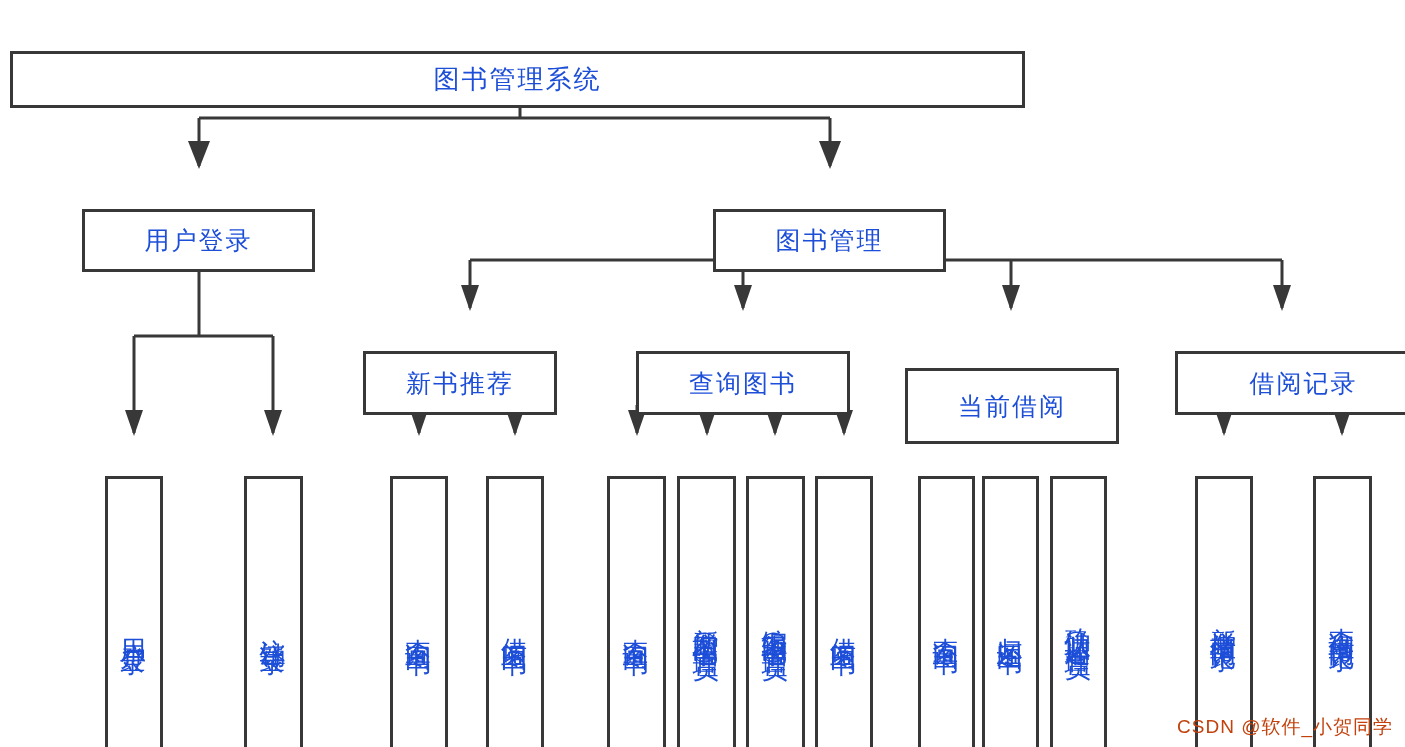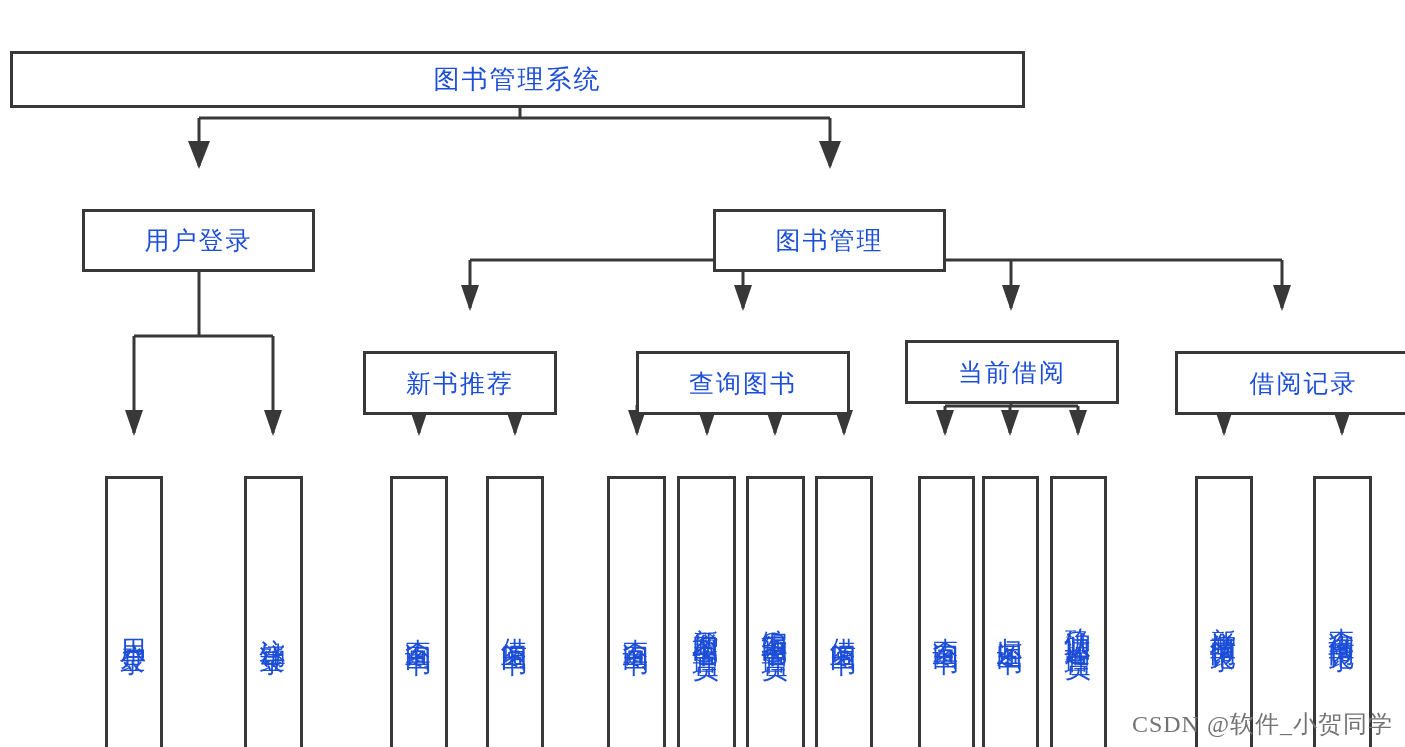--- a/index.html
+++ b/index.html
@@ -28,26 +28,25 @@
   .v{
     writing-mode:vertical-rl;
     text-orientation:mixed;
     font-size:26px;
     letter-spacing:4px;
   }
   .watermark{
     position:absolute;
     right:12px;
     bottom:7px;
-    font-size:24px;
+    font-size:19px;
     letter-spacing:1px;
-    color:#737373;
+    color:#c2410c;
     z-index:5;
     white-space:nowrap;
-    font-family:Liberation Serif, serif;
   }
 </style>
 </head>
 <body>
 
 <div id="canvas">
 
   <svg id="wires" width="1405" height="747" viewBox="0 0 1405 747">
     <path d="M520 68 V118 M199 118 H830 M199 118 V166 M830 118 V166
              M199 232 V336 M134 336 H273 M134 336 V433 M273 336 V433
@@ -79,21 +78,21 @@
     </g>
   </svg>
 
   <div class="box h root" style="left:10px;top:11px;width:1015px;height:57px">图书管理系统</div>
 
   <div class="box h" style="left:82px;top:169px;width:233px;height:63px">用户登录</div>
   <div class="box h" style="left:713px;top:169px;width:233px;height:63px">图书管理</div>
 
   <div class="box h" style="left:363px;top:311px;width:194px;height:64px">新书推荐</div>
   <div class="box h" style="left:636px;top:311px;width:214px;height:64px">查询图书</div>
-  <div class="box h" style="left:905px;top:300px;width:214px;height:64px">当前借阅</div>
+  <div class="box h" style="left:905px;top:328px;width:214px;height:76px">当前借阅</div>
   <div class="box h" style="left:1175px;top:311px;width:257px;height:64px">借阅记录</div>
 
   <div class="box v" style="left:105px;top:436px;width:58px;height:299px">用户登录</div>
   <div class="box v" style="left:244px;top:436px;width:59px;height:299px">注销登录</div>
 
   <div class="box v" style="left:390px;top:436px;width:58px;height:299px">查询图书</div>
   <div class="box v" style="left:486px;top:436px;width:58px;height:299px">借阅图书</div>
 
   <div class="box v" style="left:607px;top:436px;width:59px;height:300px">查询图书</div>
   <div class="box v" style="left:677px;top:436px;width:59px;height:300px">新增图书（管理员）</div>

